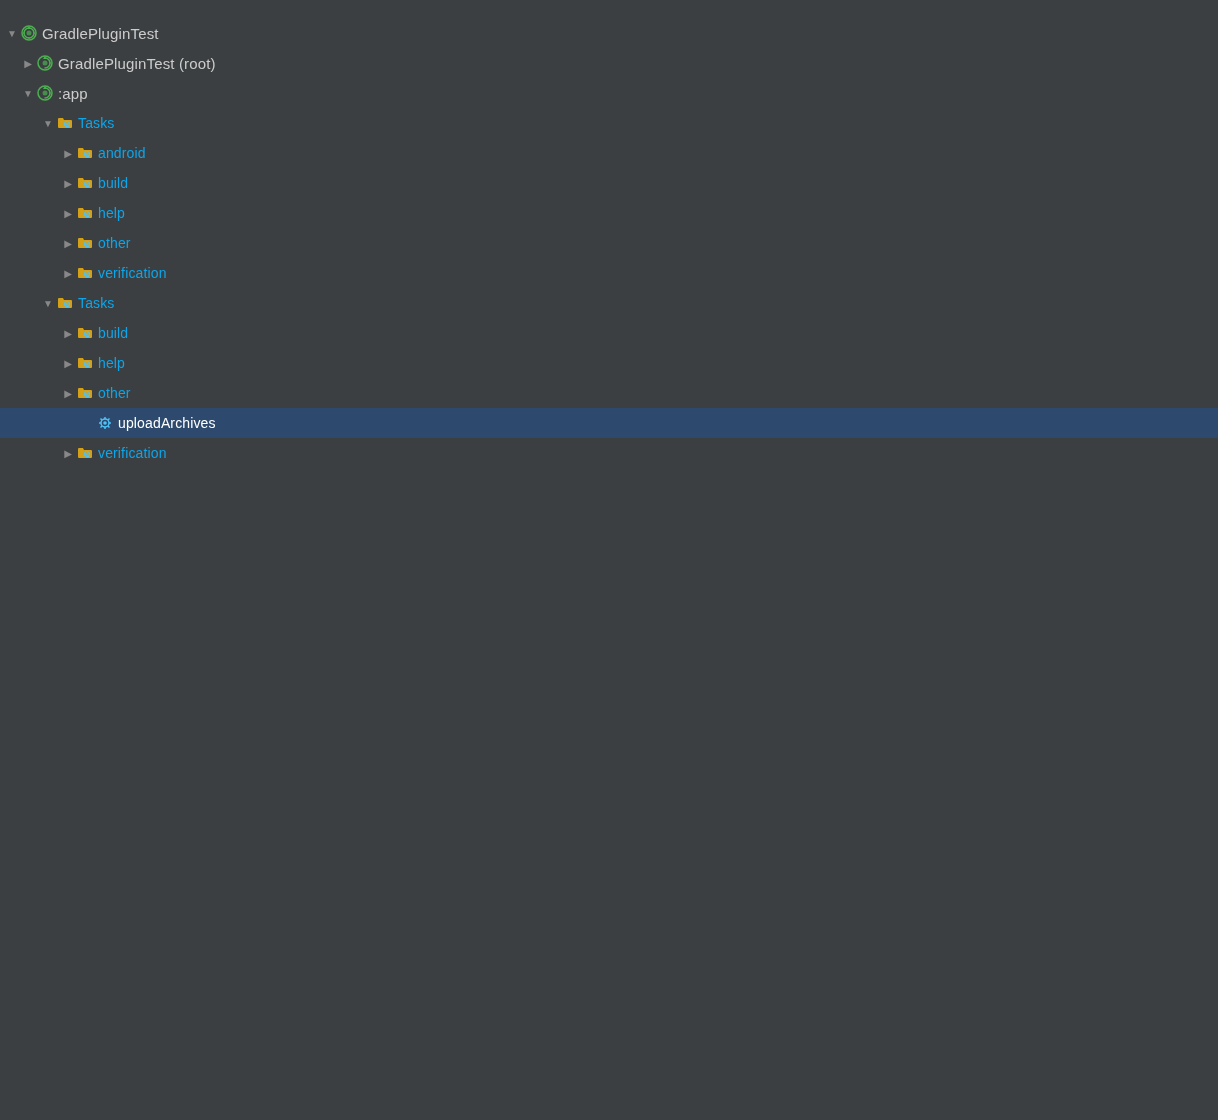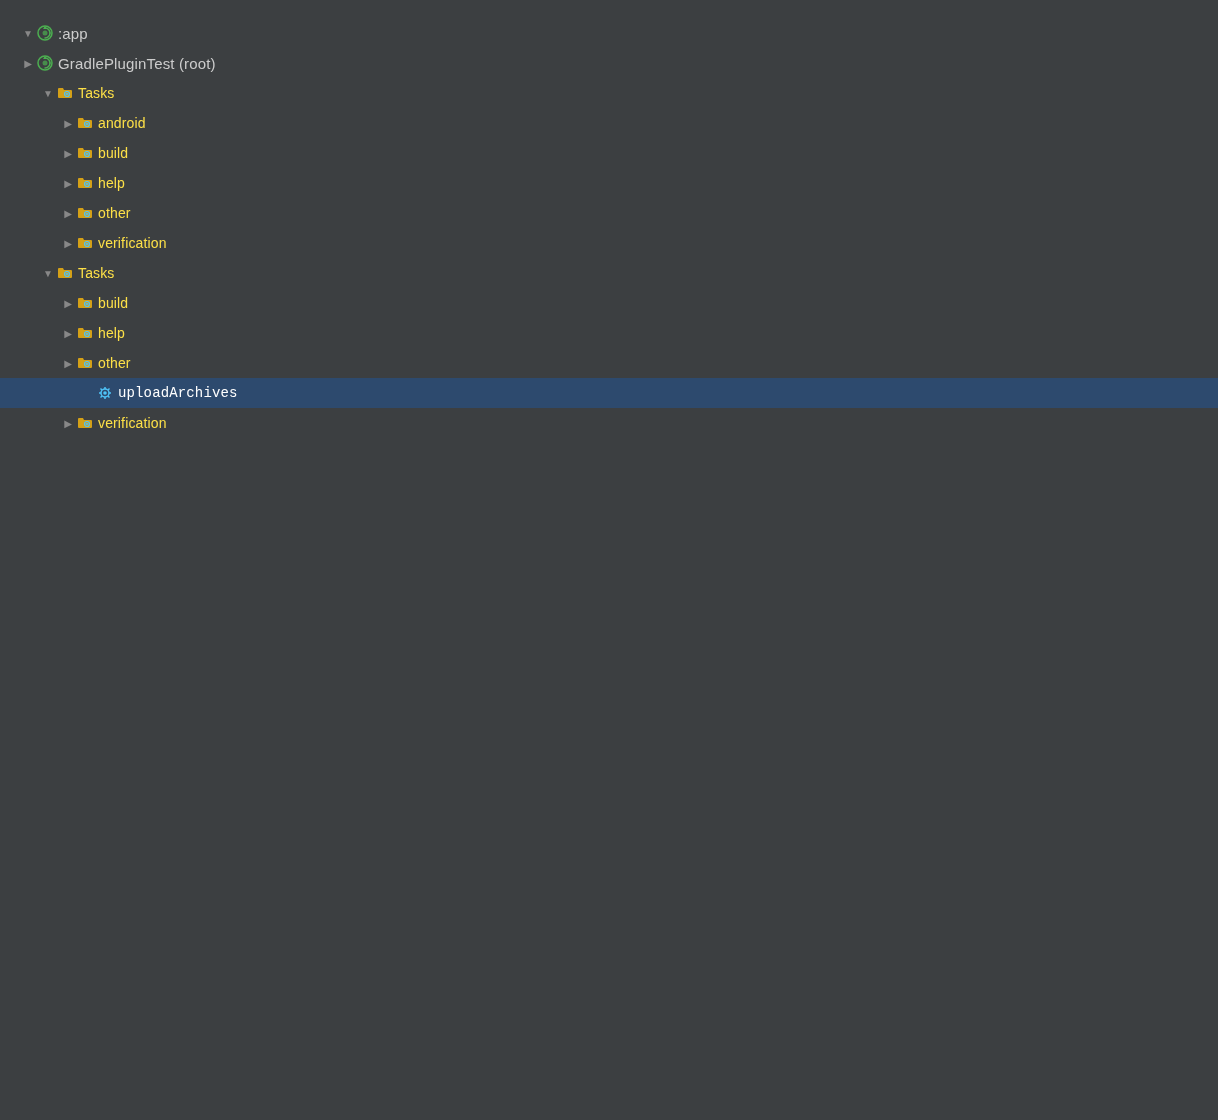--- a/index.html
+++ b/index.html
@@ -90,21 +90,21 @@
       height: 16px;
     }
 
     
     .icon-gear svg {
       width: 14px;
       height: 14px;
     }
 
     .item-label {
-      color: #fde047;
+      color: #0ea5e9;
       font-size: 14px;
       letter-spacing: 0.01em;
     }
 
     .item-label.root-label {
       font-size: 15px;
       font-weight: 500;
       color: #cccccc;
     }
 
@@ -115,49 +115,65 @@
 
     .tree-item.selected .item-label {
       color: #ffffff;
     }
   </style>
 </head>
 <body>
 
 <div class="tree">
 
+  <div class="tree-item">
+    <span class="indent" style="width:4px;"></span>
+    <span class="arrow expanded"></span>
+    <span class="icon icon-module">
+      <svg viewBox="0 0 16 16" xmlns="http://www.w3.org/2000/svg">
+        <circle cx="8" cy="8" r="7" fill="none" stroke="#4caf50" stroke-width="1.5"></circle>
+        <path d="M8 3 A5 5 0 0 1 13 8" fill="none" stroke="#4caf50" stroke-width="1.5" stroke-linecap="round"></path>
+        <path d="M13 8 A5 5 0 0 1 8 13" fill="none" stroke="#4caf50" stroke-width="1.5" stroke-linecap="round"></path>
+        <path d="M8 13 A5 5 0 0 1 3 8" fill="none" stroke="#4caf50" stroke-width="1.5" stroke-linecap="round"></path>
+        <path d="M3 8 A5 5 0 0 1 8 3" fill="none" stroke="#4caf50" stroke-width="1.5" stroke-linecap="round"></path>
+        <polygon points="8,1 10,4 6,4" fill="#4caf50"></polygon>
+        <circle cx="8" cy="8" r="2.5" fill="#4caf50" opacity="0.7"></circle>
+      </svg>
+    </span>
+    <span class="item-label root-label">GradlePluginTest</span>
+  </div>
 
   <div class="tree-item">
     <span class="indent" style="width:20px;"></span>
-    <span class="arrow expanded"></span>
+    <span class="arrow collapsed"></span>
     <span class="icon icon-module">
       <svg viewBox="0 0 16 16" xmlns="http://www.w3.org/2000/svg">
         <circle cx="8" cy="8" r="7" fill="none" stroke="#4caf50" stroke-width="1.5"></circle>
         <path d="M8 3 A5 5 0 0 1 13 8" fill="none" stroke="#4caf50" stroke-width="1.5" stroke-linecap="round"></path>
         <path d="M13 8 A5 5 0 0 1 8 13" fill="none" stroke="#4caf50" stroke-width="1.5" stroke-linecap="round"></path>
         <polygon points="8,1 10,4 6,4" fill="#4caf50"></polygon>
         <circle cx="8" cy="8" r="2.5" fill="#4caf50" opacity="0.7"></circle>
       </svg>
     </span>
-    <span class="item-label module-label">:app</span>
+    <span class="item-label module-label">GradlePluginTest (root)</span>
   </div>
 
   <div class="tree-item">
     <span class="indent" style="width:20px;"></span>
-    <span class="arrow collapsed"></span>
+    <span class="arrow expanded"></span>
     <span class="icon icon-module">
       <svg viewBox="0 0 16 16" xmlns="http://www.w3.org/2000/svg">
         <circle cx="8" cy="8" r="7" fill="none" stroke="#4caf50" stroke-width="1.5"></circle>
         <path d="M8 3 A5 5 0 0 1 13 8" fill="none" stroke="#4caf50" stroke-width="1.5" stroke-linecap="round"></path>
         <path d="M13 8 A5 5 0 0 1 8 13" fill="none" stroke="#4caf50" stroke-width="1.5" stroke-linecap="round"></path>
         <polygon points="8,1 10,4 6,4" fill="#4caf50"></polygon>
         <circle cx="8" cy="8" r="2.5" fill="#4caf50" opacity="0.7"></circle>
       </svg>
     </span>
-    <span class="item-label module-label">GradlePluginTest (root)</span>
+    <span class="item-label module-label">:app</span>
   </div>
 
   <div class="tree-item">
     <span class="indent" style="width:40px;"></span>
     <span class="arrow expanded"></span>
     <span class="icon icon-folder-gear">
       <svg viewBox="0 0 16 16" xmlns="http://www.w3.org/2000/svg">
         <path d="M1 4 Q1 3 2 3 L6 3 L7 5 L14 5 Q15 5 15 6 L15 12 Q15 13 14 13 L2 13 Q1 13 1 12 Z" fill="#d4a017"></path>
         <circle cx="10" cy="9" r="2.5" fill="none" stroke="#4fc3f7" stroke-width="1.2"></circle>
         <circle cx="10" cy="9" r="1" fill="#4fc3f7"></circle>
@@ -338,21 +354,21 @@
         <line x1="7" y1="1" x2="7" y2="3" stroke="#4fc3f7" stroke-width="1.5"></line>
         <line x1="7" y1="11" x2="7" y2="13" stroke="#4fc3f7" stroke-width="1.5"></line>
         <line x1="1" y1="7" x2="3" y2="7" stroke="#4fc3f7" stroke-width="1.5"></line>
         <line x1="11" y1="7" x2="13" y2="7" stroke="#4fc3f7" stroke-width="1.5"></line>
         <line x1="2.5" y1="2.5" x2="4" y2="4" stroke="#4fc3f7" stroke-width="1.5"></line>
         <line x1="10" y1="10" x2="11.5" y2="11.5" stroke="#4fc3f7" stroke-width="1.5"></line>
         <line x1="11.5" y1="2.5" x2="10" y2="4" stroke="#4fc3f7" stroke-width="1.5"></line>
         <line x1="4" y1="10" x2="2.5" y2="11.5" stroke="#4fc3f7" stroke-width="1.5"></line>
       </svg>
     </span>
-    <span class="item-label" style="color:#ffffff; font-weight:400;font-family:Liberation Mono, monospace;">uploadArchives</span>
+    <span class="item-label" style="color:#ffffff; font-weight:400;">uploadArchives</span>
   </div>
 
   <div class="tree-item">
     <span class="indent" style="width:60px;"></span>
     <span class="arrow collapsed"></span>
     <span class="icon icon-folder-gear">
       <svg viewBox="0 0 16 16" xmlns="http://www.w3.org/2000/svg">
         <path d="M1 4 Q1 3 2 3 L6 3 L7 5 L14 5 Q15 5 15 6 L15 12 Q15 13 14 13 L2 13 Q1 13 1 12 Z" fill="#d4a017"></path>
         <circle cx="10" cy="9" r="2.5" fill="none" stroke="#4fc3f7" stroke-width="1.2"></circle>
         <circle cx="10" cy="9" r="1" fill="#4fc3f7"></circle>

